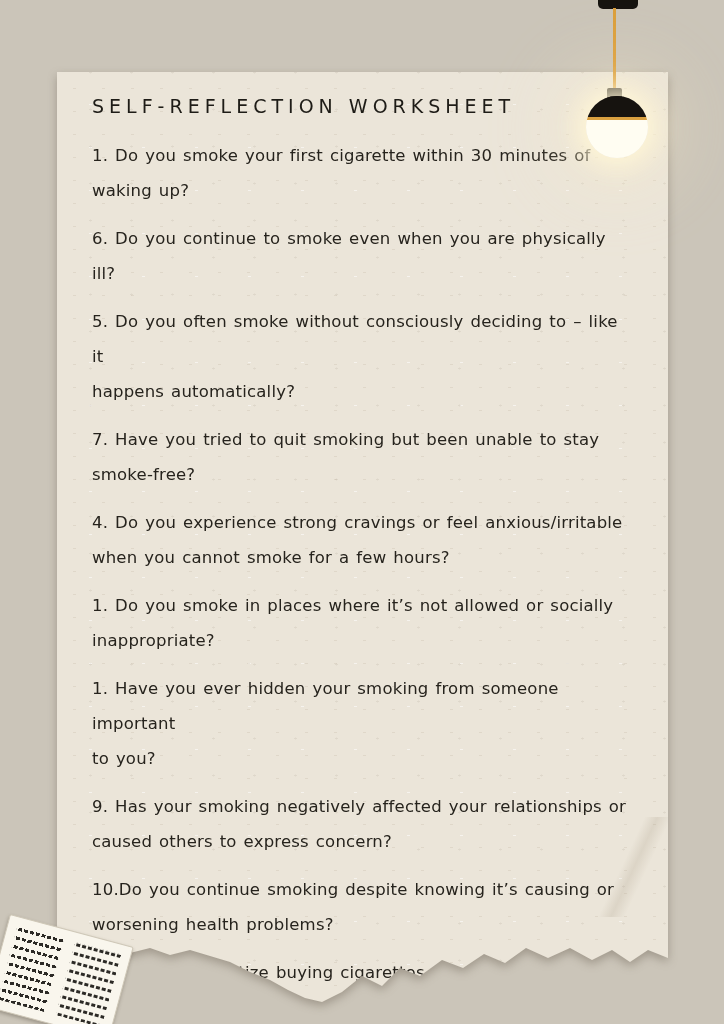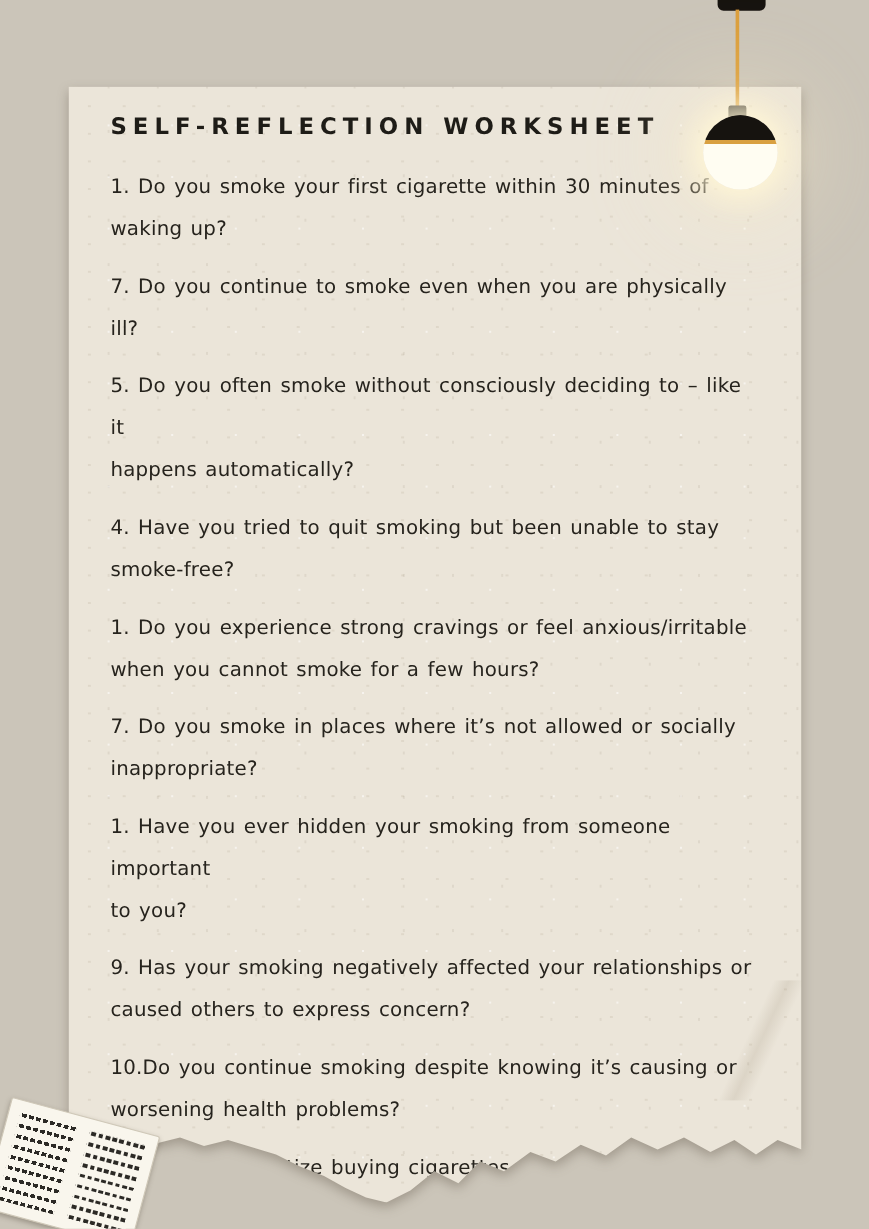--- a/index.html
+++ b/index.html
@@ -29,21 +29,21 @@
       285px 920px,265px 930px,248px 926px,231px 918px,213px 908px,193px 900px,
       173px 890px,153px 884px,133px 878px,113px 883px,93px 876px,73px 881px,
       53px 874px,33px 880px,13px 874px,0 878px);
   }
   .paper::after{ 
     content:"";position:absolute;right:0;top:745px;width:70px;height:100px;
     background:linear-gradient(115deg,transparent 40%,rgba(140,125,100,.16) 51%,transparent 63%);
   }
   .title{
     margin:0 0 20px 0;
-    font-weight:bold;font-size:19px;line-height:24px;
+    font-weight:normal;font-size:19px;line-height:24px;
     letter-spacing:5px;color:#1e1c17;
   }
   .q{
     margin:0 0 13px 0;white-space:pre-line;
     font-size:16.5px;line-height:35px;
     letter-spacing:.2px;word-spacing:1.5px;color:#26231d;
   }
   
   .lamp-mount{position:absolute;left:598px;top:0;width:40px;height:9px;
     background:#16130f;border-radius:0 0 5px 5px;z-index:6;}
@@ -80,28 +80,28 @@
   <div class="lamp-cord"></div>
   <div class="lamp-stem"></div>
   <div class="lamp-head"></div>
 
   <div class="paper-wrap">
     <div class="paper">
       <h1 class="title">SELF-REFLECTION WORKSHEET</h1>
       <div>
         <p class="q">1. Do you smoke your first cigarette within 30 minutes of
 waking up?</p>
-        <p class="q">7. Do you continue to smoke even when you are physically ill?</p>
+        <p class="q">6. Do you continue to smoke even when you are physically ill?</p>
         <p class="q">5. Do you often smoke without consciously deciding to – like it
 happens automatically?</p>
-        <p class="q">4. Have you tried to quit smoking but been unable to stay
+        <p class="q">7. Have you tried to quit smoking but been unable to stay
 smoke-free?</p>
-        <p class="q">1. Do you experience strong cravings or feel anxious/irritable
+        <p class="q">4. Do you experience strong cravings or feel anxious/irritable
 when you cannot smoke for a few hours?</p>
-        <p class="q">7. Do you smoke in places where it’s not allowed or socially
+        <p class="q">1. Do you smoke in places where it’s not allowed or socially
 inappropriate?</p>
         <p class="q">1. Have you ever hidden your smoking from someone important
 to you?</p>
         <p class="q">9. Has your smoking negatively affected your relationships or
 caused others to express concern?</p>
         <p class="q">10.Do you continue smoking despite knowing it’s causing or
 worsening health problems?</p>
         <p class="q">11. Do you prioritize buying cigarettes over other needs when
 money is tight?</p>
       </div>

